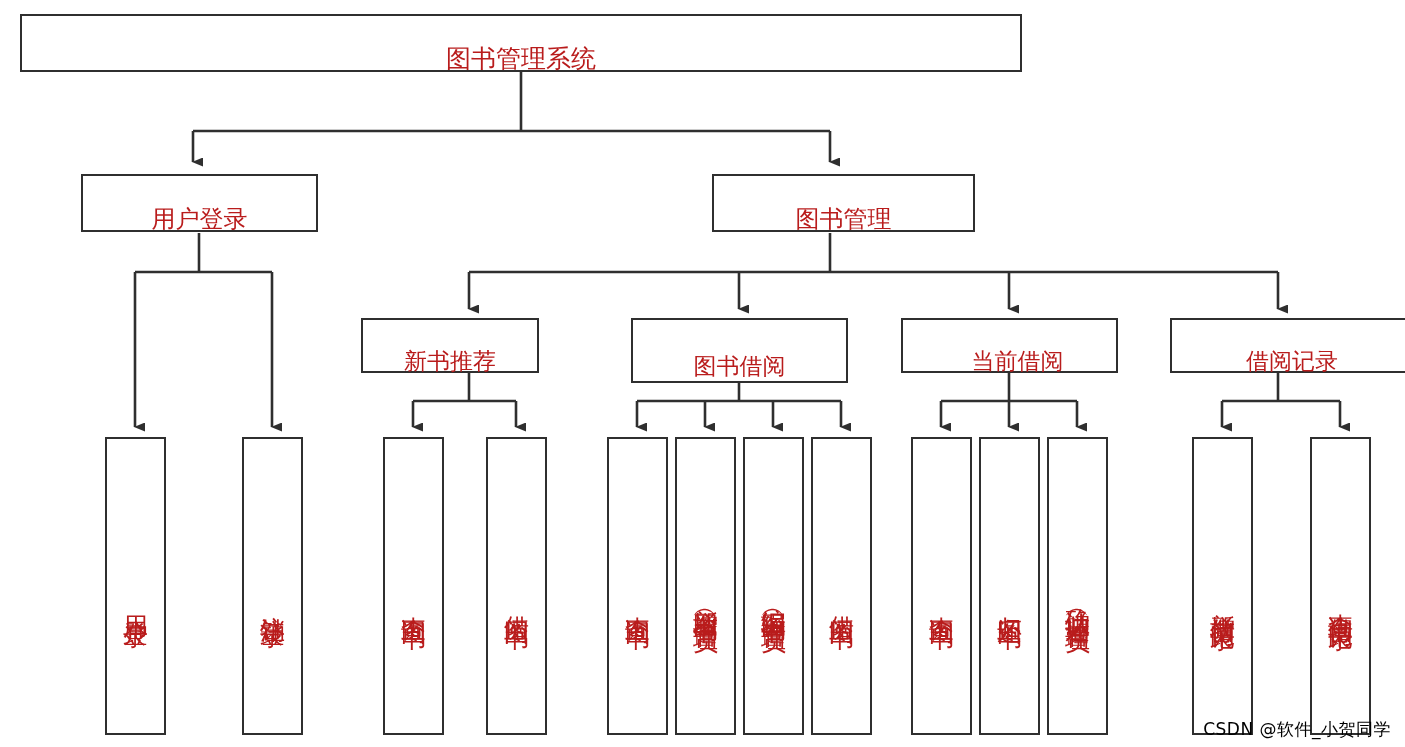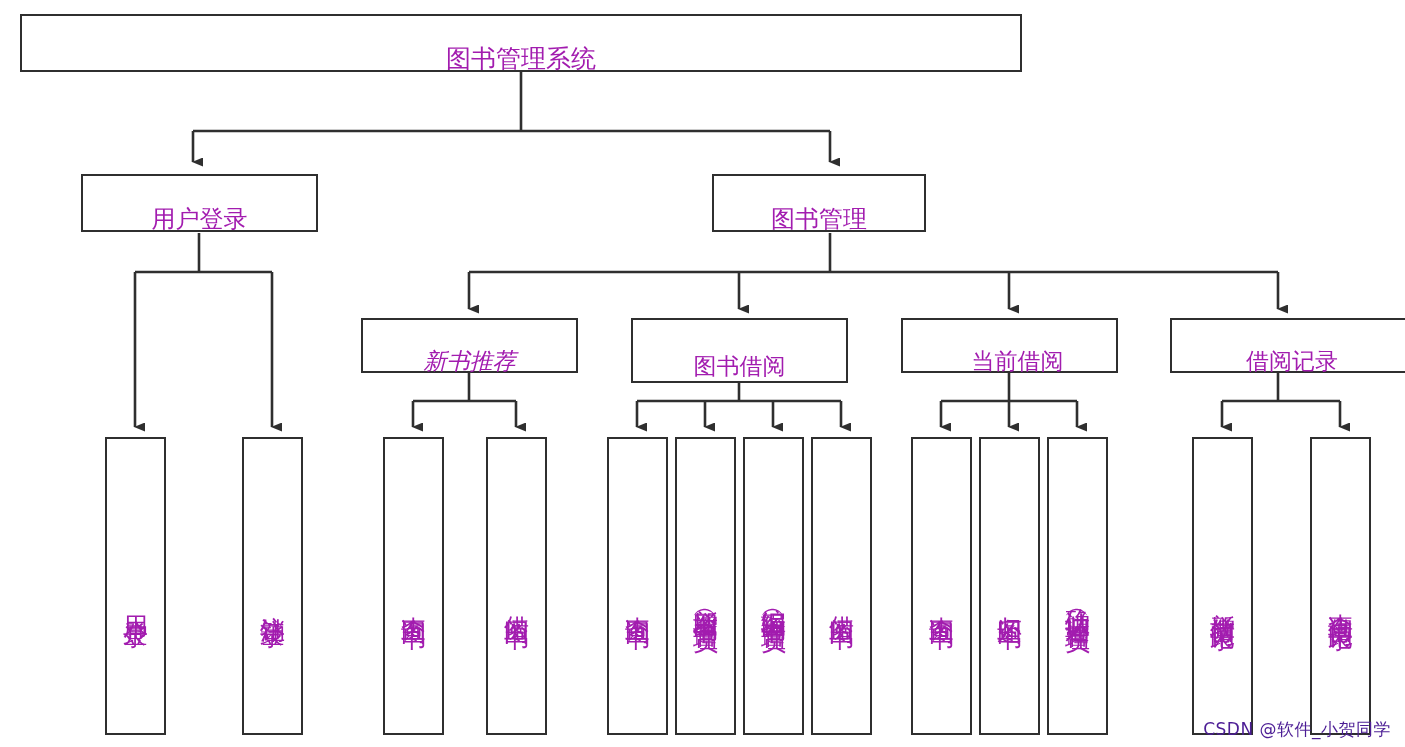--- a/index.html
+++ b/index.html
@@ -34,21 +34,21 @@
     display: flex;
     align-items: center;
     justify-content: center;
     color: #3c3c3c;
     z-index: 2;
   }
   .node .node-label {
     display: block;
     text-align: right;
     line-height: 1.18;
-    color: #a21caf;
+    color: #b91c1c;
     white-space: pre-line;
     margin-top: 32px;
   }
   .node.root {
     font-size: 25px;
   }
   .node.level1 {
     font-size: 24px;
   }
   .node.level2 {
@@ -65,21 +65,21 @@
     font-size: 25px;
     letter-spacing: 3px;
     line-height: 1;
     max-height: 100%;
   }
   #watermark {
     position: absolute;
     right: 14px;
     bottom: 6px;
     font-size: 17px;
-    color: #4c1d95;
+    color: #000000;
     letter-spacing: 0.5px;
     white-space: nowrap;
     z-index: 5;
   }
 </style>
 </head>
 <body>
 
 <div id="diagram-root">
 
@@ -133,25 +133,25 @@
     </g>
   </svg>
 
   <div class="node root" style="left:20px; top:14px; width:1002px; height:58px;">
     <span class="node-label">图书管理系统</span>
   </div>
 
   <div class="node level1" style="left:81px; top:174px; width:237px; height:58px;">
     <span class="node-label">用户登录</span>
   </div>
-  <div class="node level1" style="left:712px; top:174px; width:214px; height:58px;">
+  <div class="node level1" style="left:712px; top:174px; width:263px; height:58px;">
     <span class="node-label">图书管理</span>
   </div>
 
-  <div class="node level2" style="left:361px; top:318px; width:217px; height:55px;font-style:italic;">
+  <div class="node level2" style="left:361px; top:318px; width:178px; height:55px;">
     <span class="node-label">新书推荐</span>
   </div>
   <div class="node level2" style="left:631px; top:318px; width:217px; height:65px;">
     <span class="node-label">图书借阅</span>
   </div>
   <div class="node level2" style="left:901px; top:318px; width:217px; height:55px;padding-left:16px;">
     <span class="node-label">当前借阅</span>
   </div>
   <div class="node level2" style="left:1170px; top:318px; width:244px; height:55px;">
     <span class="node-label">借阅记录</span>

